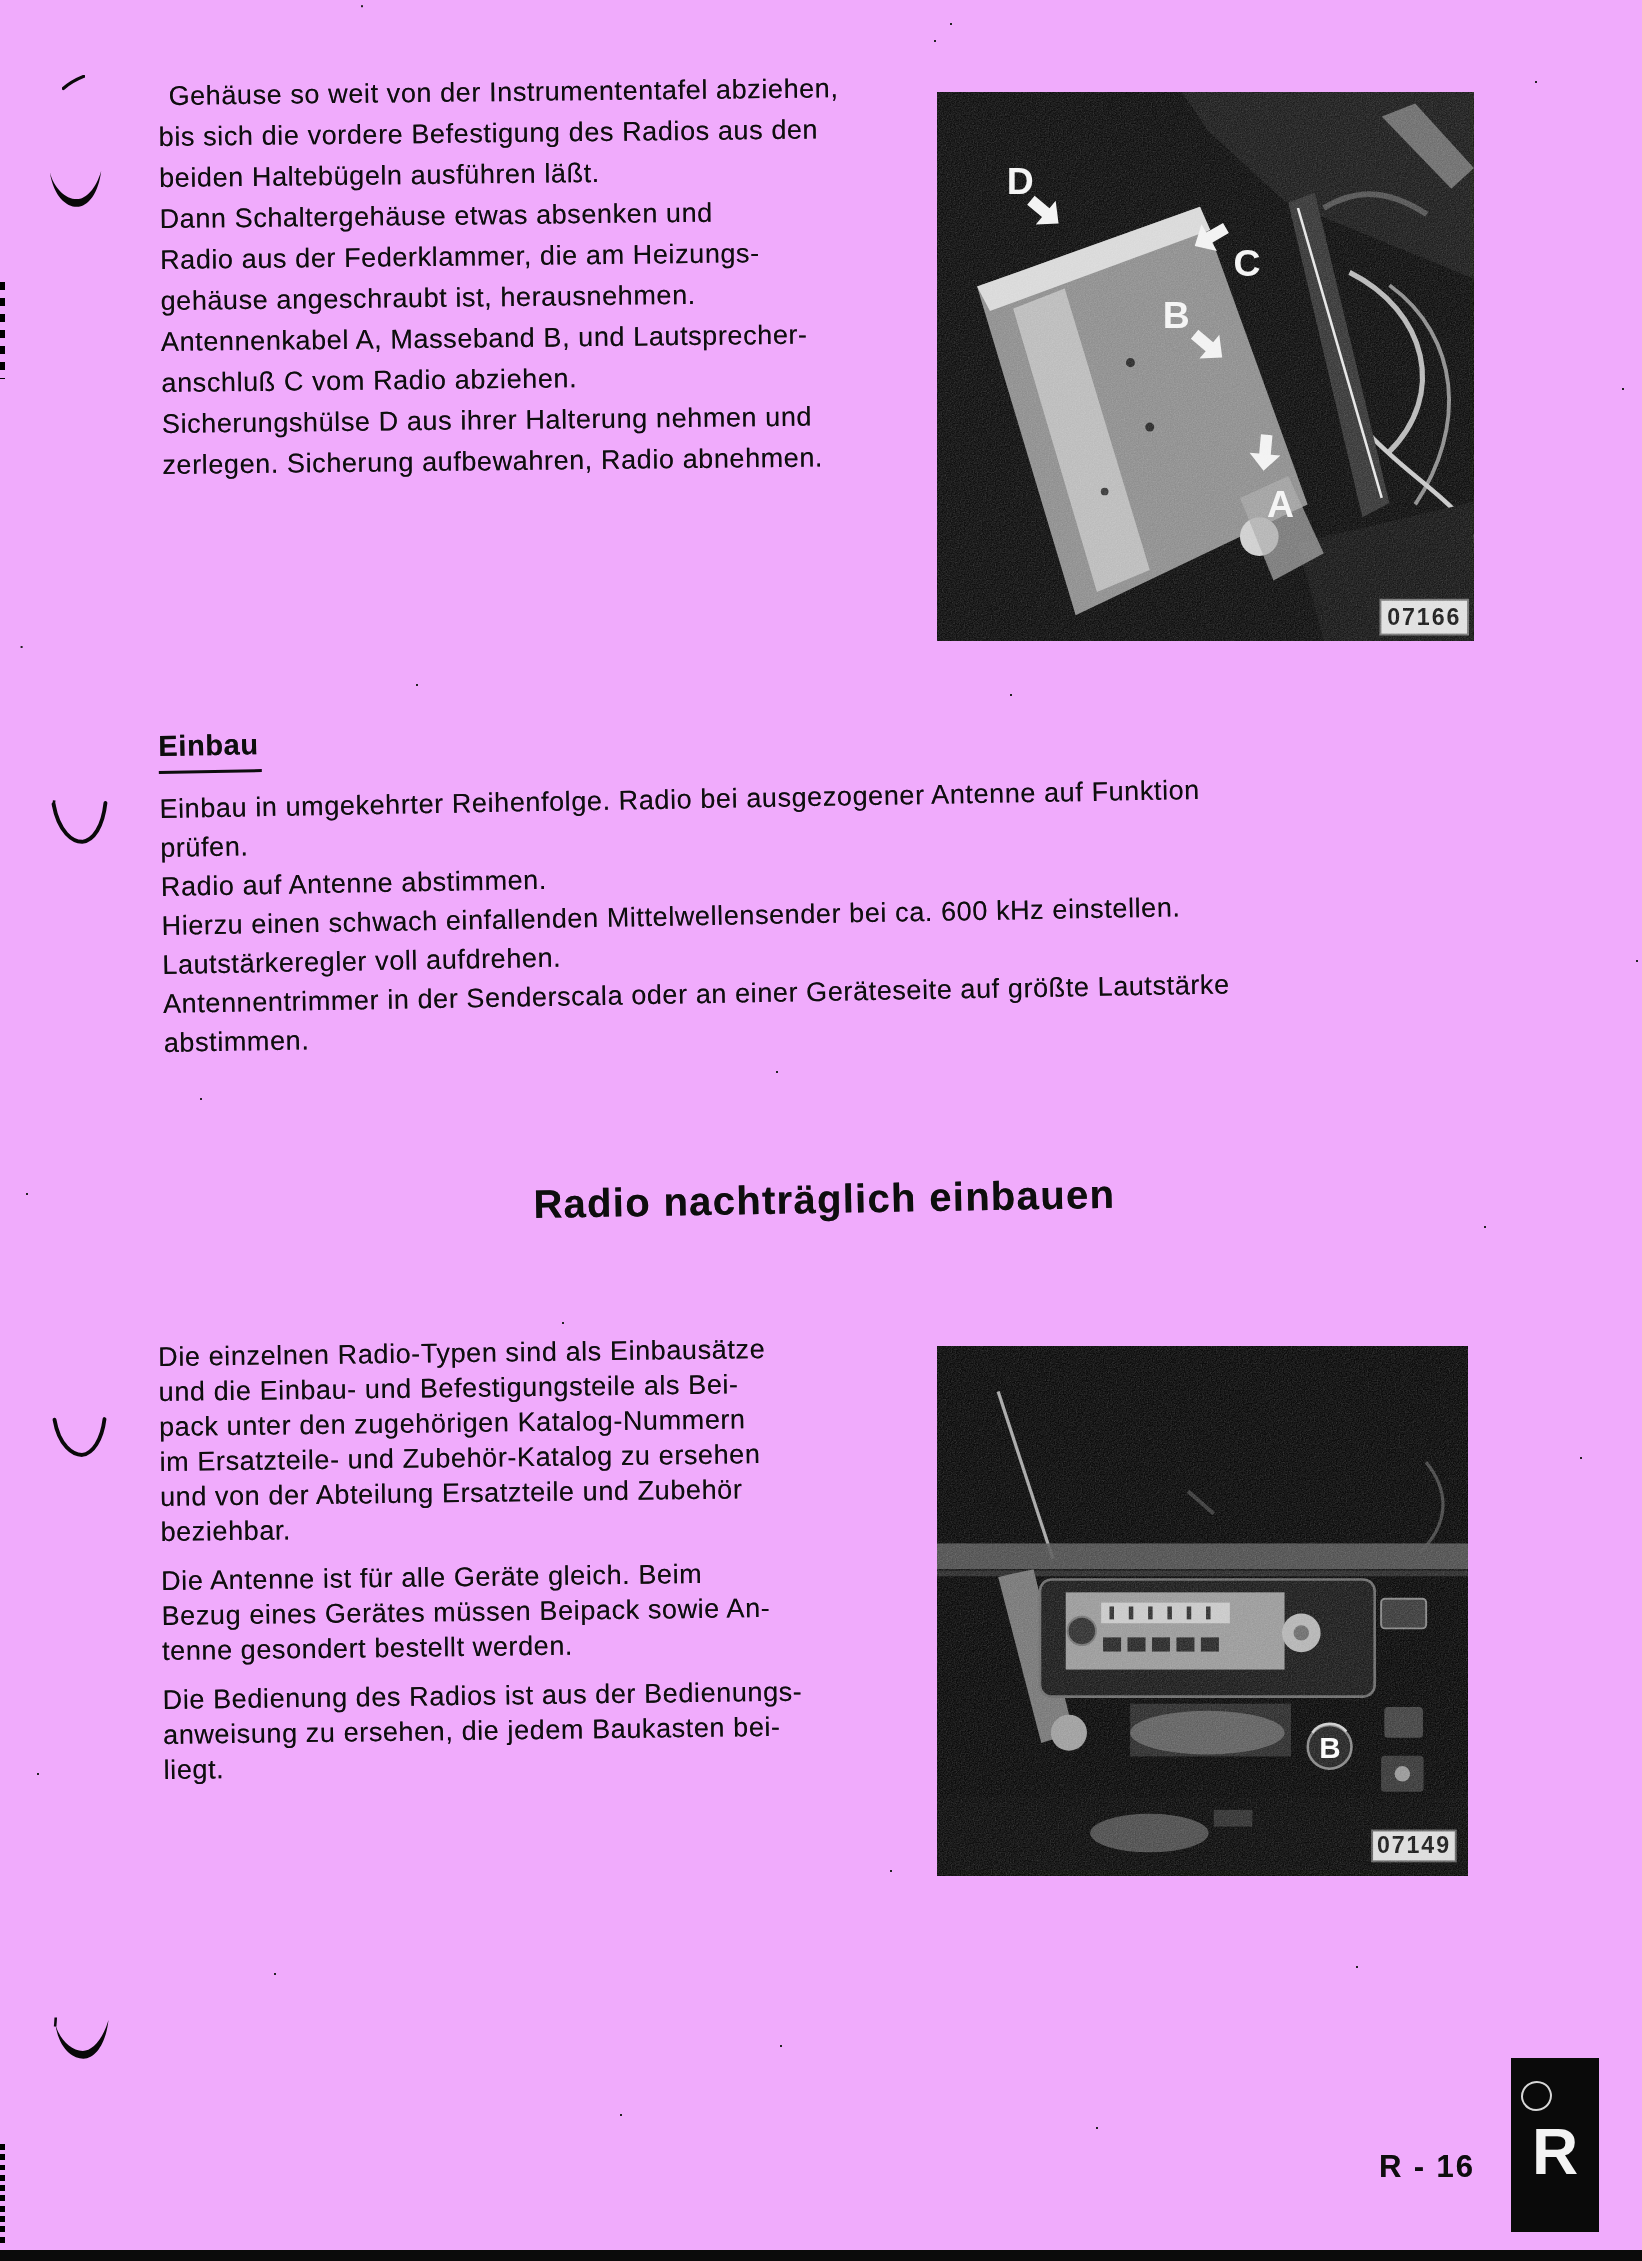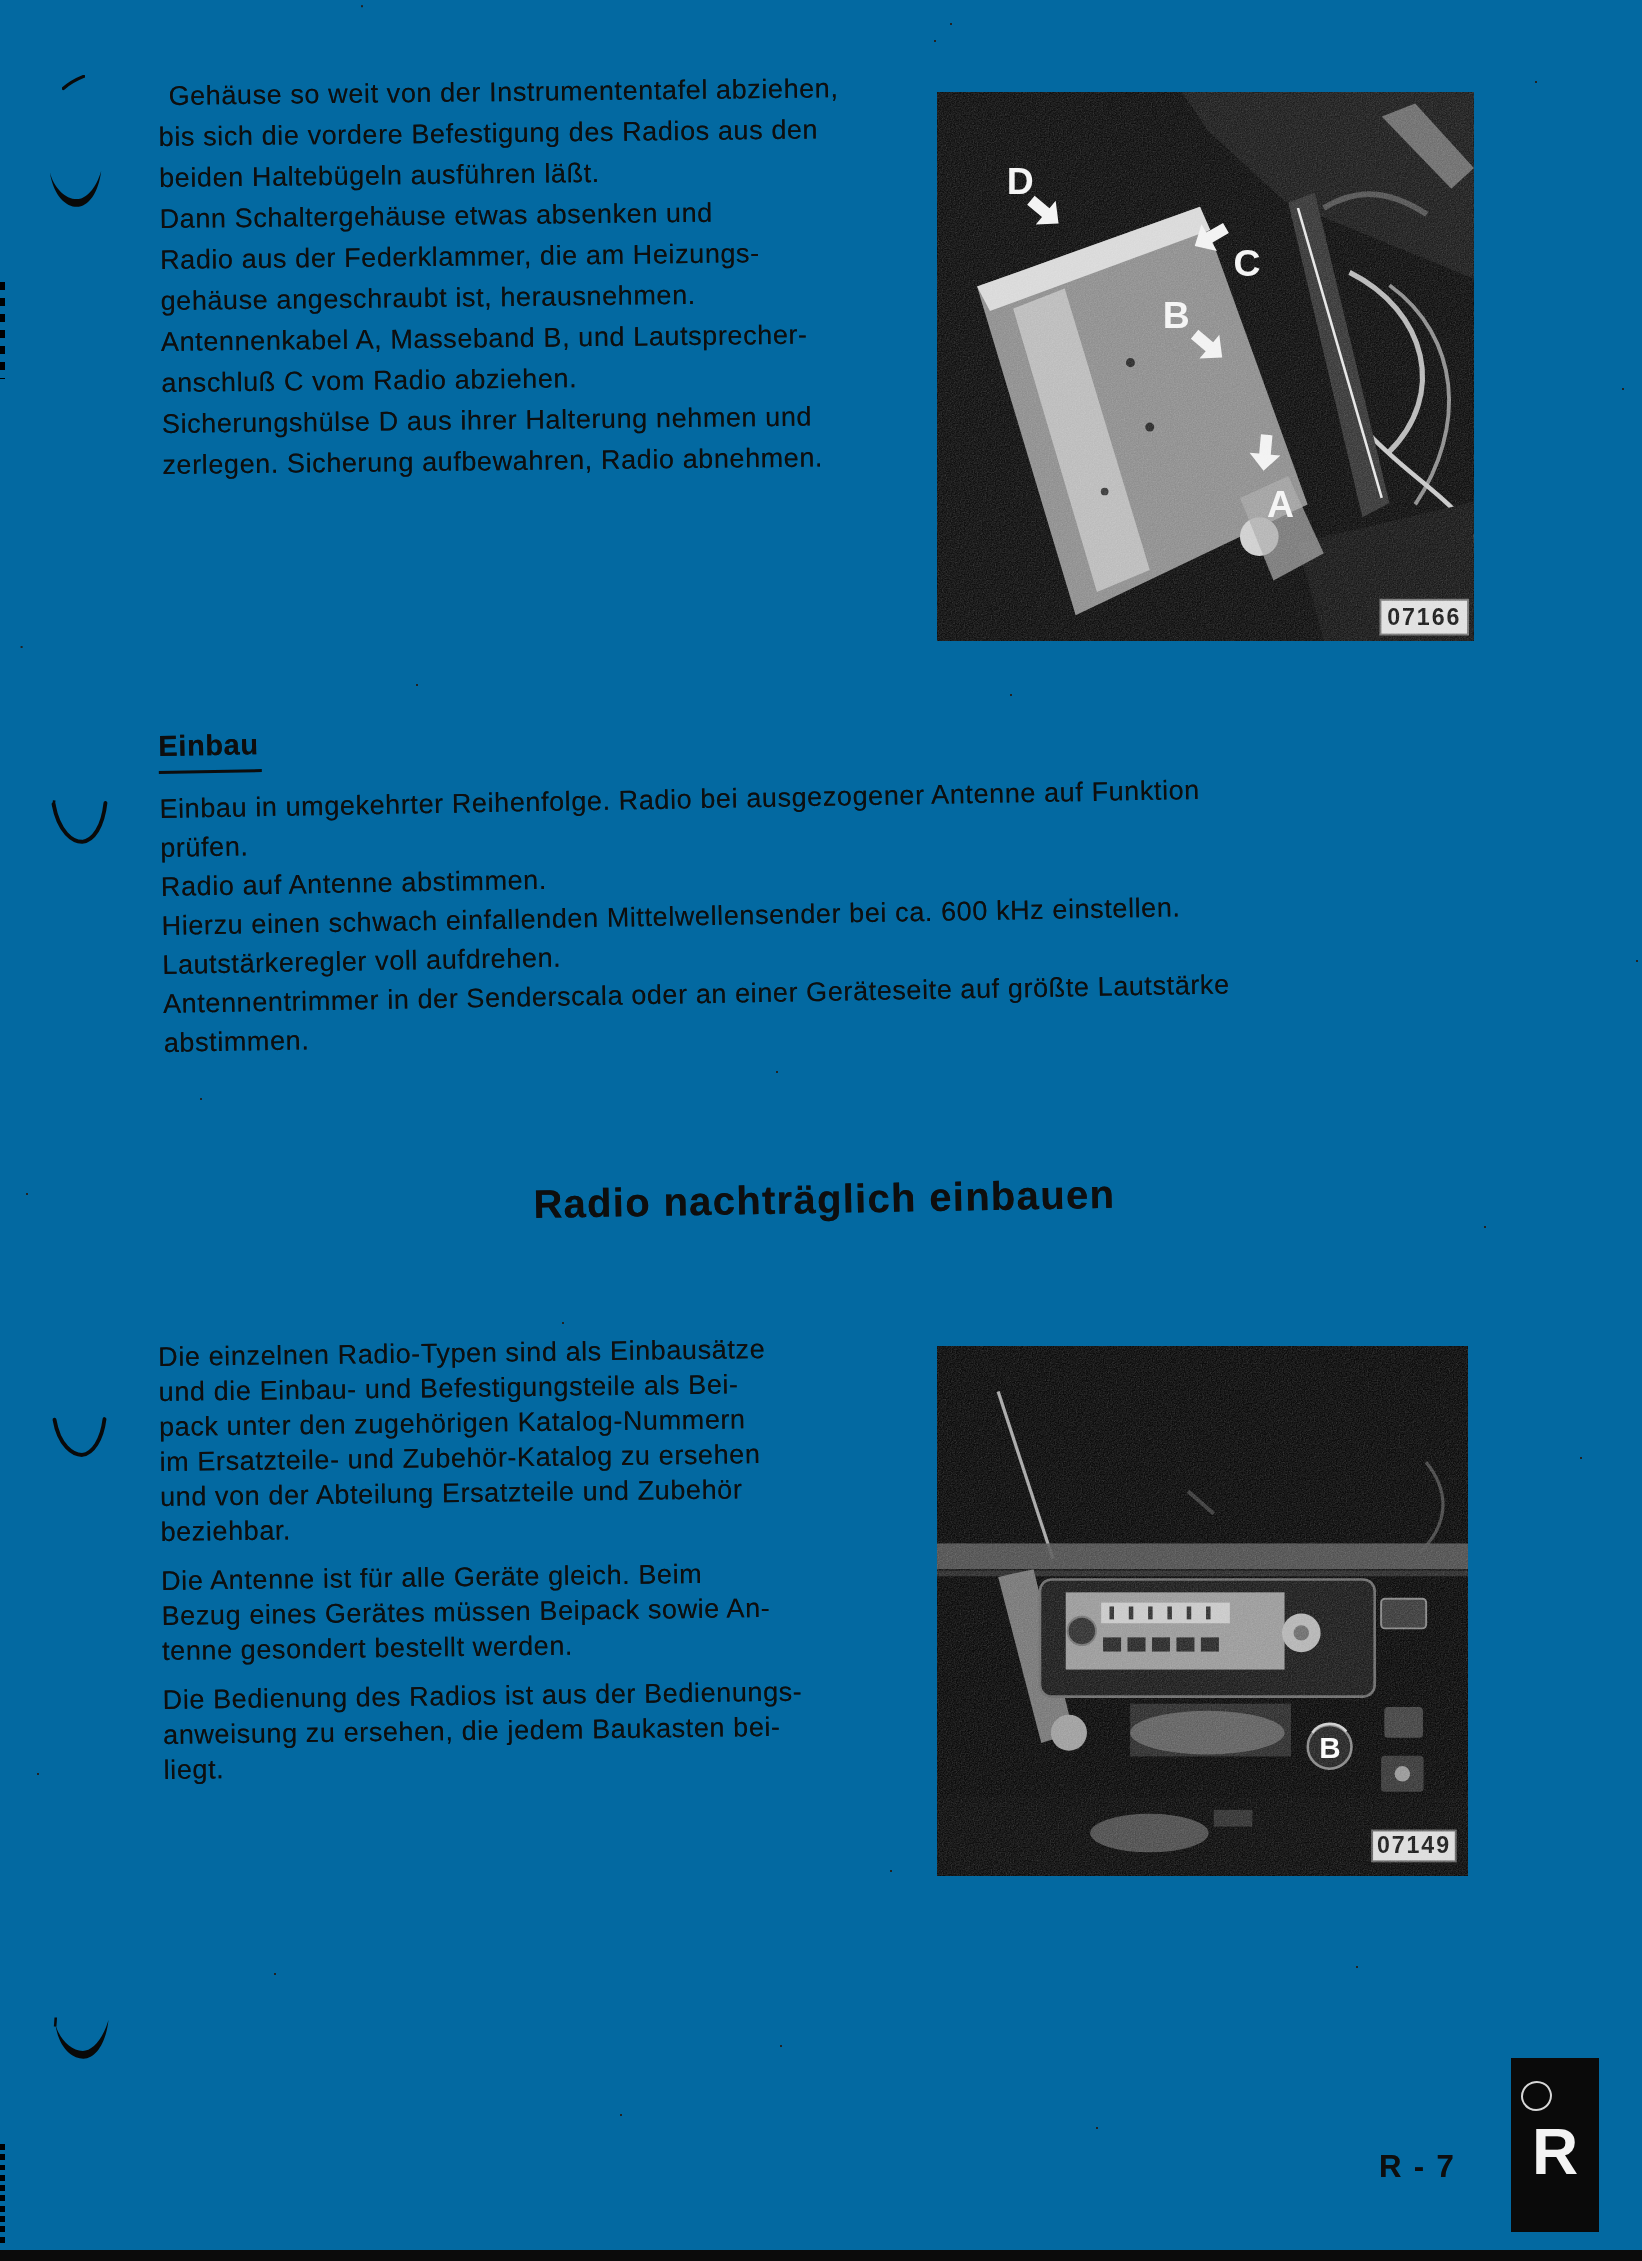--- a/index.html
+++ b/index.html
@@ -1,18 +1,18 @@
 <!DOCTYPE html>
 <html style="font-size:10.3px"><head>
 <meta charset="utf-8">
 <style>
   html,body{margin:0;padding:0;}
   body{width:1643px;height:2261px;background:#d8d8d4;}
   .page{
-    position:relative;width:1643px;height:2261px;background:#0369a1;
+    position:relative;width:1643px;height:2261px;background:#f0abfc;
     overflow:hidden;font-family:"Liberation Sans",sans-serif;color:#0e0e0e;
   }
   .line{white-space:nowrap;text-shadow:0 0 0.6px rgba(0,0,0,.55);}
   
   .removal{position:absolute;left:158px;top:76px;font-size:27px;line-height:41px;
     letter-spacing:0.6px;transform:rotate(-0.65deg);transform-origin:0 0;}
   .removal .line:first-child{padding-left:10.3px;}
   
   .photo{position:absolute;background:#0d0d0d;}
   .photo svg{display:block;}
@@ -244,20 +244,20 @@
       <rect x="0" y="700" width="825" height="122" fill="#0e0e0e"></rect>
       <ellipse cx="330" cy="756" rx="92" ry="30" fill="#4f4f4f"></ellipse>
       <rect x="430" y="720" width="60" height="26" fill="#333"></rect>
 
       <rect x="676" y="752" width="130" height="48" fill="#dcdcdc" stroke="#666" stroke-width="3"></rect>
       <text class="fig-num" x="741" y="787" text-anchor="middle">07149</text>
       <rect x="0" y="0" width="825" height="822" filter="url(#grain2)" opacity="0.16"></rect>
     </svg>
   </figure>
 
-  <div class="page-number">R - 7</div>
+  <div class="page-number">R - 16</div>
   <div class="section-tab">
     <div class="tab-ellipse"></div>
     <div class="tab-letter">R</div>
   </div>
 
 </div>
 
 
 </body></html>

